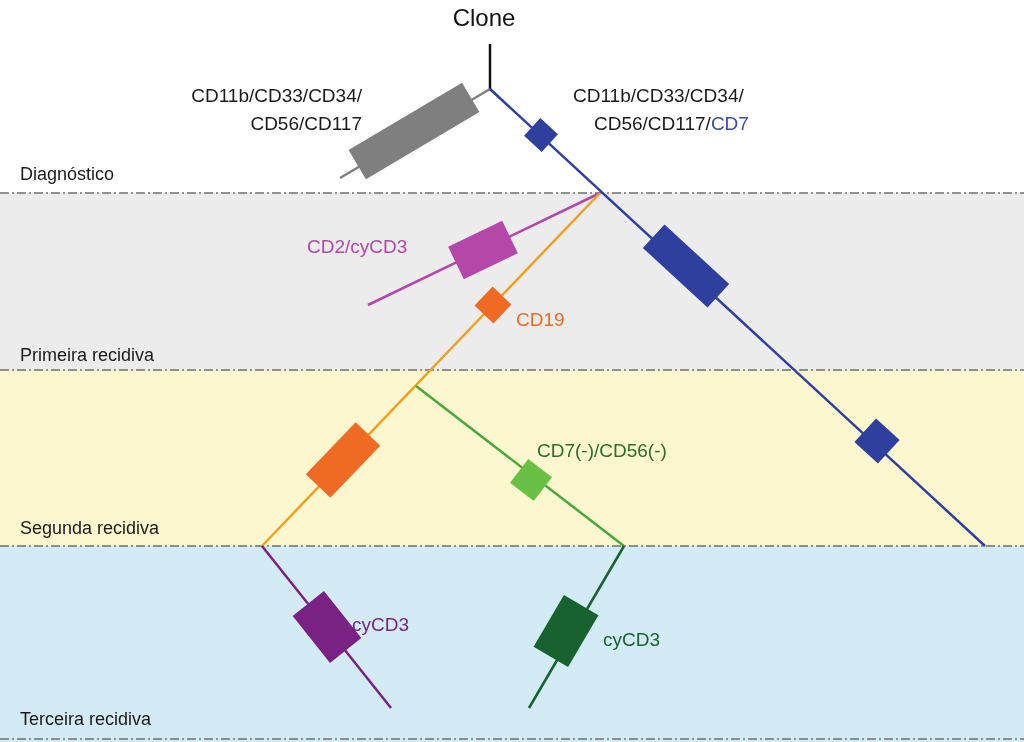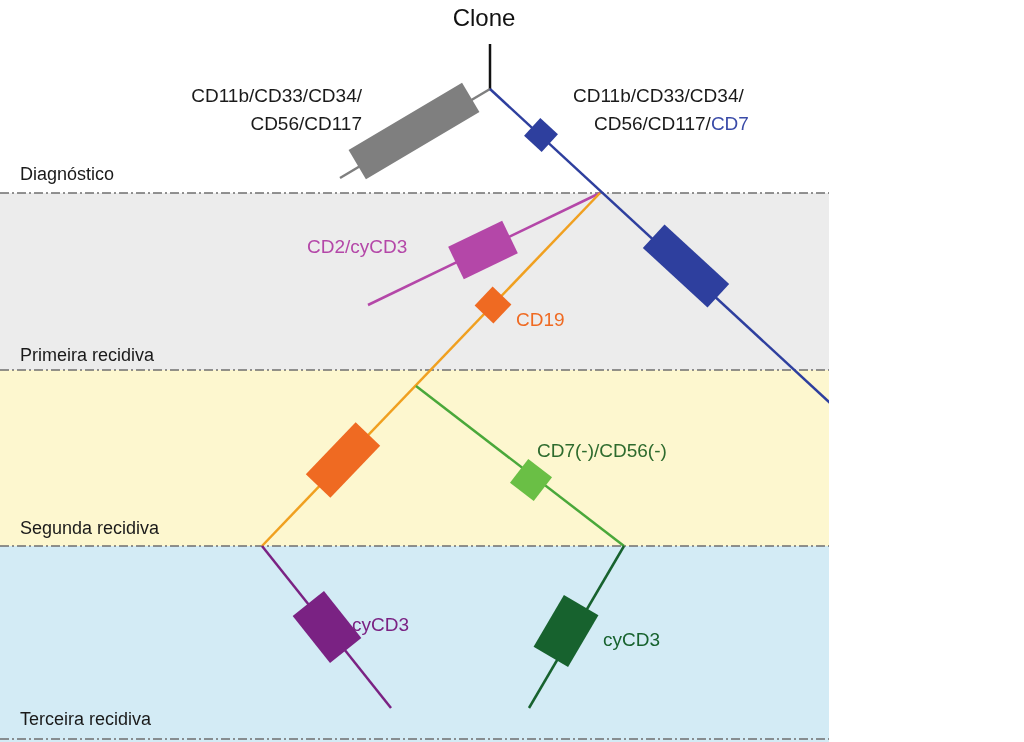--- a/index.html
+++ b/index.html
@@ -1,16 +1,16 @@
 <!DOCTYPE html>
 <html><head>
 <meta charset="utf-8">
 <style>
   html, body { margin: 0; padding: 0; background: #ffffff; }
-  #canvas { position: relative; width: 829px; height: 742px; overflow: hidden; background: #ffffff; }
+  #canvas { position: relative; width: 1024px; height: 742px; overflow: hidden; background: #ffffff; }
   svg { position: absolute; left: 0; top: 0; }
   .lbl { font-family: "Liberation Sans", sans-serif; }
 </style>
 </head>
 <body>
 
 <div id="canvas">
 <svg width="1024" height="742" viewBox="0 0 1024 742" xmlns="http://www.w3.org/2000/svg">
 
   <rect id="band-0" x="0" y="0" width="1024" height="193" fill="#ffffff"></rect>

